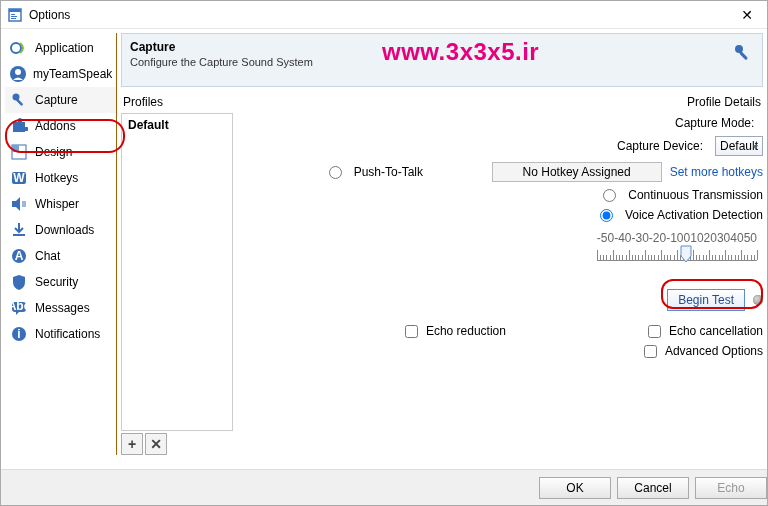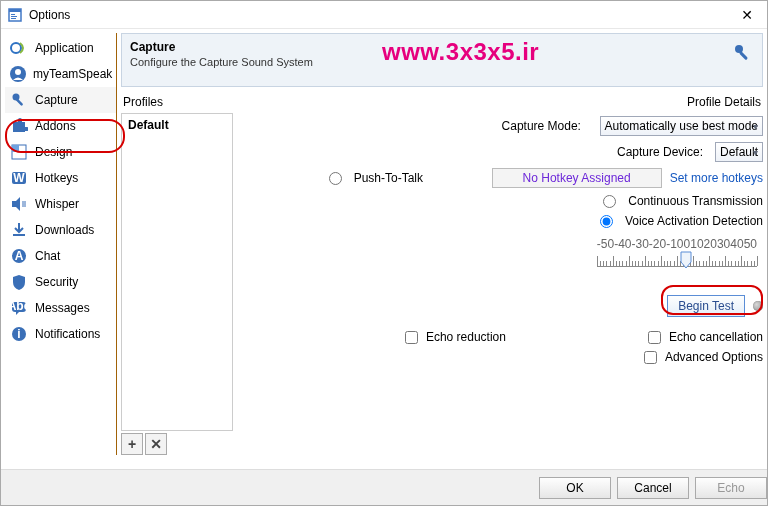--- a/index.html
+++ b/index.html
@@ -33,21 +33,21 @@
 
   .details { flex:1; display:flex; flex-direction:column;align-items:flex-end; }
   .details-head { padding:4px 2px; }
   .row { display:flex; align-items:center; margin: 3px 0; gap: 10px; }
   .row label.fld { width: 88px; }
   .combo { flex:1; height:20px; border:1px solid #a0a8b8; background:linear-gradient(#fff,#eef2f8); display:flex; align-items:center; padding:0 4px; position:relative; cursor:pointer; }
   .combo::after { content:"▾"; position:absolute; right:4px; font-size:10px; color:#606878; }
 
   .radio-row { display:flex; align-items:center; gap: 8px; margin: 3px 0; }
   .radio-row input { margin:0 4px 0 2px; }
-  .hotkeybtn { width: 170px; text-align:center; border:1px solid #bbb; background:#f4f4f4; color:#6d28d9; padding:2px 0; cursor:default; }
+  .hotkeybtn { width: 170px; text-align:center; border:1px solid #bbb; background:#f4f4f4; color:#000000; padding:2px 0; cursor:default; }
   .linkish { color:#1558c0; cursor:pointer; }
 
   .slider { margin: 6px 0 10px 0; height: 44px; border:0; position:relative; background: #fff; }
   .slider .labels { display:flex; justify-content:space-between; padding:0 6px; font-size:10px; color:#666; }
   .slider .ticks { position:relative; height:14px; margin:2px 6px 0 6px; border-bottom:1px solid #888; }
   .slider .tick { position:absolute; bottom:0; width:1px; background:#888; }
   .slider .tick.major { height:10px; }
   .slider .tick.minor { height:5px; }
   .slider .thumb { position:absolute; top:14px; width:12px; height:18px; margin-left:-6px; }
 
@@ -218,23 +218,20 @@
             <span class="sqbtn">+</span>
             <span class="sqbtn">✕</span>
           </div>
         </div>
 
         <div class="details">
           <div class="details-head">Profile Details</div>
 
           <div class="row">
             <label class="fld">Capture Mode:</label>
-            <div class="combo">
-                <span>Automatically use best mode</span>
-              </div>
           </div>
           <div class="row">
             <label class="fld">Capture Device:</label>
             <div class="combo">
                 <span>Default</span>
               </div>
           </div>
 
           <div class="radio-row">
             <input type="radio" name="m" style="">

